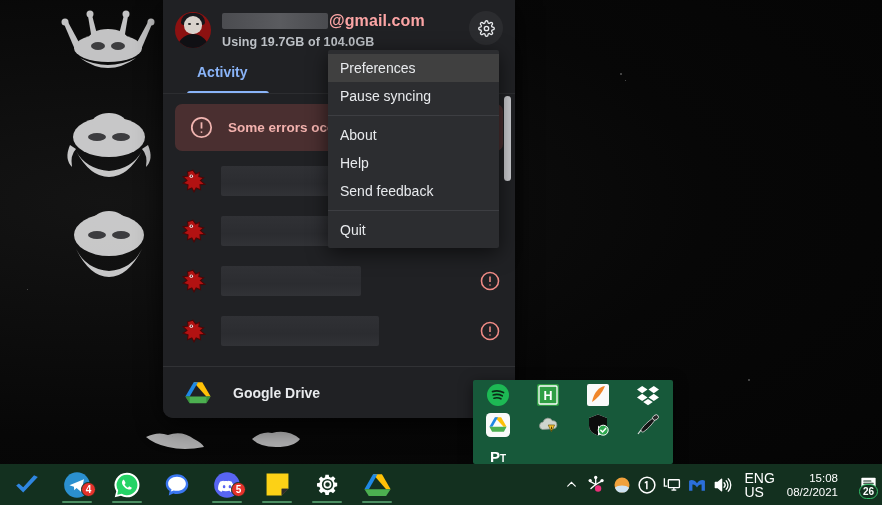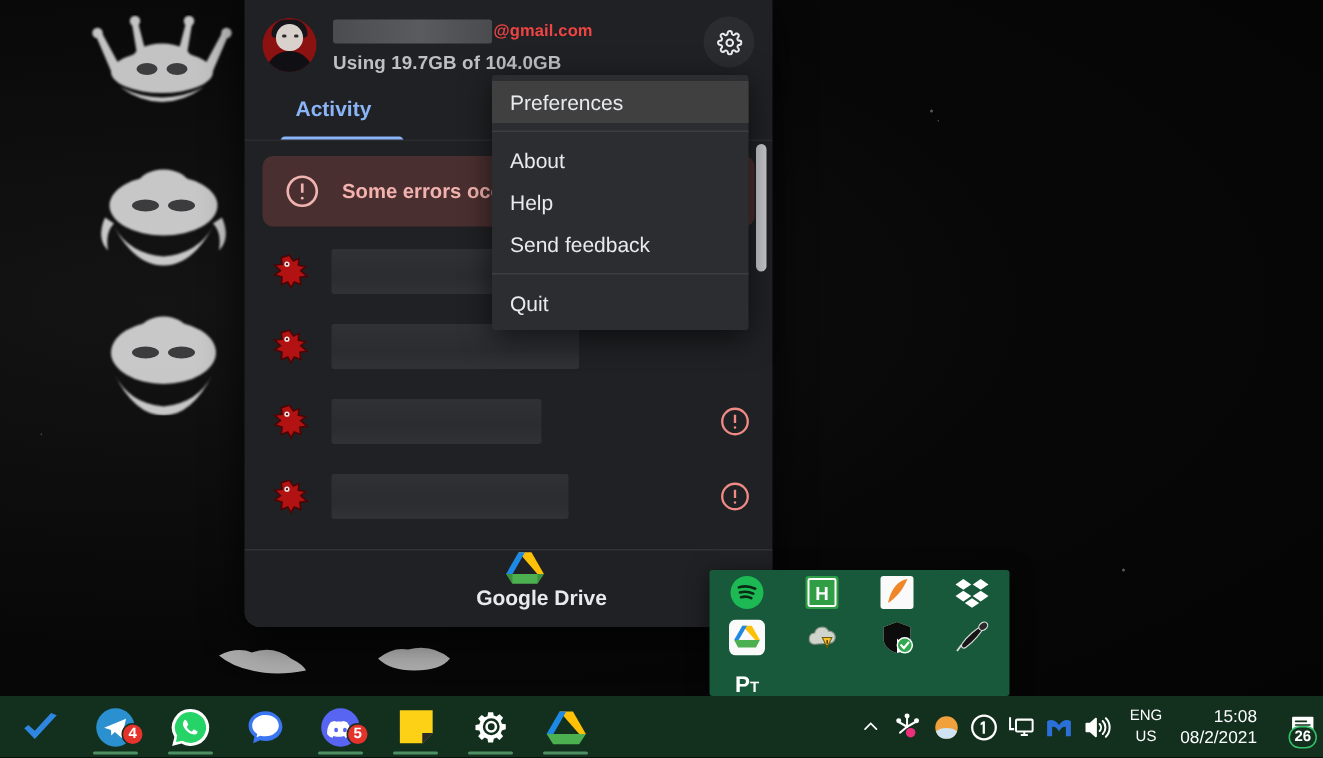--- a/index.html
+++ b/index.html
@@ -33,21 +33,21 @@
   .avatar .face{position:absolute;left:9px;top:4px;width:18px;height:18px;border-radius:50% 50% 46% 46%;background:#d9d2cc;}
   .avatar .hair{position:absolute;left:6px;top:1px;width:24px;height:12px;border-radius:12px 12px 3px 3px;background:#16161a;}
   .avatar .eye{position:absolute;top:11px;width:3px;height:2px;background:#2a2a2a;border-radius:1px;}
   .avatar .eye.l{left:13px;} .avatar .eye.r{left:21px;}
   .avatar .body{position:absolute;left:2px;top:22px;width:32px;height:18px;border-radius:16px 16px 0 0;background:#101014;}
   .acct{flex:1;min-width:0;padding-left:11px;padding-top:1px;}
   .acct-line1{display:flex;align-items:center;height:19px;}
   .redact{display:inline-block;height:16px;border-radius:2px;
     background:linear-gradient(90deg,#4b4c50,#5a5b5f 55%,#4a4b4f);}
   .redact.email{width:106px;margin-right:1px;}
-  .email-dom{color:#ef4444;font-size:11px;font-weight:700;letter-spacing:.1px;}
+  .email-dom{color:#fca5a5;font-size:16px;font-weight:700;letter-spacing:.1px;}
   .quota{color:#bdc1c6;font-size:12.5px;font-weight:700;margin-top:5px;letter-spacing:.1px;}
   .gear-btn{
     width:34px;height:34px;border-radius:50%;flex:0 0 34px;margin-top:1px;
     display:flex;align-items:center;justify-content:center;background:#2b2c2f;cursor:pointer;
   }
 
   #tabs{height:42px;padding:0 12px;box-sizing:border-box;position:relative;}
   .tab{
     display:inline-flex;align-items:center;justify-content:center;height:40px;
     padding:0 22px;color:#8ab4f8;font-size:14px;font-weight:700;cursor:pointer;
@@ -70,21 +70,21 @@
      background:linear-gradient(180deg,#303135,#2b2c30 60%,#313236);}
   .row-redact.w1{width:150px;} .row-redact.w2{width:165px;}
   .row-redact.w3{width:140px;} .row-redact.w4{width:158px;}
   .row-spacer{flex:1;}
   .row-err{flex:0 0 22px;}
 
   #vscroll{position:absolute;right:4px;top:2px;width:7px;height:85px;border-radius:4px;background:#c9cace;}
 
   #panel-footer{
     position:absolute;left:0;right:0;bottom:0;height:52px;border-top:1px solid #313235;
-    display:flex;align-items:center;padding-left:22px;box-sizing:border-box;background:#202124;flex-direction:column;
+    display:flex;align-items:center;padding-left:22px;box-sizing:border-box;background:#202124;
   }
   #panel-footer .lbl{color:#e8eaed;font-size:14px;font-weight:700;margin-left:22px;}
 
   
   #ctx-menu{
     position:absolute;left:328px;top:50px;width:171px;
     background:#2c2d30;border-radius:2px;box-shadow:0 5px 20px rgba(0,0,0,.6);
     padding:4px 0 4px 0;
   }
   .mi{height:28px;display:flex;align-items:center;padding-left:12px;
@@ -109,21 +109,21 @@
   #tb-left{display:flex;align-items:center;padding-left:6px;gap:8px;}
   .tbitem{position:relative;width:42px;height:39px;display:flex;align-items:center;justify-content:center;cursor:pointer;}
   .tbitem .running{position:absolute;bottom:1px;left:6px;width:30px;height:2px;border-radius:2px;background:#4c8f63;}
   .badge{
     position:absolute;right:2px;bottom:7px;min-width:15px;height:15px;border-radius:8px;background:#e5322b;
     color:#fff;font-size:10px;font-weight:700;display:flex;align-items:center;justify-content:center;
     border:1px solid #13301f;padding:0 2px;box-sizing:border-box;
   }
   #tb-right{margin-left:auto;display:flex;align-items:center;padding-right:4px;gap:0;}
   .tray{width:25px;height:39px;display:flex;align-items:center;justify-content:center;cursor:pointer;}
-  #lang{color:#fff;font-size:10px;line-height:14px;text-align:center;padding:0 8px 0 10px;cursor:pointer;}
+  #lang{color:#fff;font-size:14px;line-height:14px;padding:0 8px 0 10px;cursor:pointer;}
   #clock{color:#fff;font-size:11.5px;line-height:14px;text-align:right;padding:0 10px 0 4px;cursor:pointer;white-space:nowrap;}
   #notif{position:relative;width:30px;height:39px;display:flex;align-items:center;justify-content:flex-end;cursor:pointer;}
   #notif .nbadge{
     position:absolute;right:0px;bottom:5px;width:19px;height:15px;border-radius:9px;background:#13301f;
     border:1.5px solid #35c06a;color:#fff;font-size:10px;font-weight:700;
     display:flex;align-items:center;justify-content:center;box-sizing:border-box;
   }
 </style>
 </head>
 <body>
@@ -325,20 +325,21 @@
       <path d="M13 1.2 L8.7 1.2 L17.3 15.6 L21.5 8.4 Z" fill="#ffc107" opacity="0"></path>
       <path d="M4.9 15.4 L13 1.5 L21.2 15.4 Z" fill="none"></path>
       <path d="M13 1.2 L4.8 15.4 L9 15.4 L17.2 1.2 Z" fill="#2196f3" opacity="0"></path>
     </svg>
     <span class="lbl">Google Drive</span>
   </div>
 </div>
 
 <div id="ctx-menu">
   <div class="mi hl">Preferences</div>
+  <div class="mi">Pause syncing</div>
   <div class="msep"></div>
   <div class="mi">About</div>
   <div class="mi">Help</div>
   <div class="mi">Send feedback</div>
   <div class="msep"></div>
   <div class="mi">Quit</div>
 </div>
 
 <div id="tray-flyout">
   <svg class="ti" viewBox="0 0 24 24">

